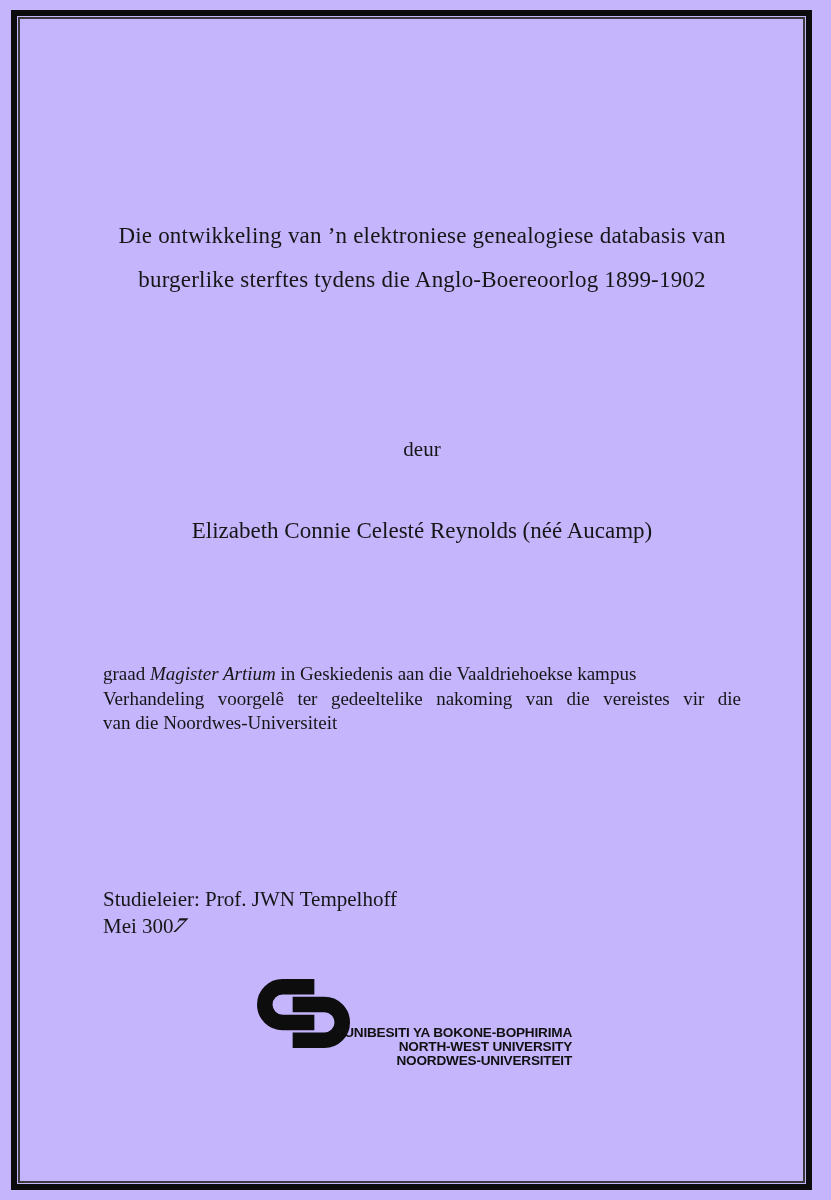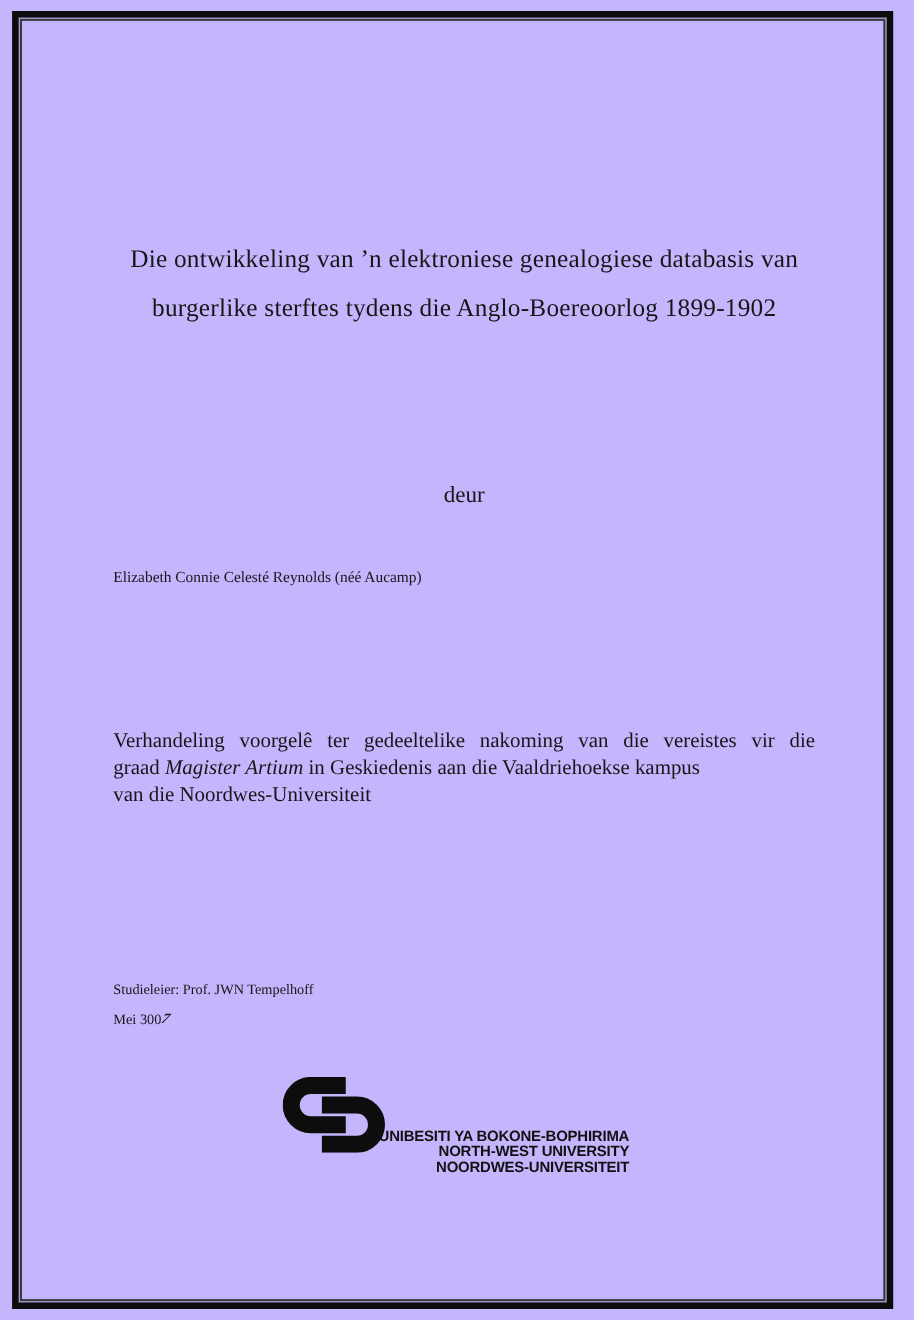--- a/index.html
+++ b/index.html
@@ -34,39 +34,39 @@
   .title-line{display:block;}
   .byline{
     position:absolute;
     left:103px;width:638px;top:437px;
     text-align:center;
     font-size:21px;
   }
   .author{
     position:absolute;
     left:103px;width:638px;top:518px;
-    text-align:left;
-    font-size:14px;
+    text-align:center;
+    font-size:23px;
   }
   .thesis-note{
     position:absolute;
     left:103px;width:638px;top:662px;
     font-size:19px;
     line-height:24.5px;
   }
   .note-line{display:block;}
   .note-line.justified{
     text-align:justify;
     text-align-last:justify;
   }
   .thesis-note em{font-style:italic;}
   .supervisor-block{
     position:absolute;
     left:103px;top:886px;
-    font-size:13px;
+    font-size:21px;
     line-height:27px;
   }
   .supervisor,.date{display:block;}
   .digit7{
     display:inline-block;
     transform:skewX(-28deg) translateY(-1px);
     font-weight:600;
   }
   .logo-mark{
     position:absolute;
@@ -100,22 +100,22 @@
   <h1 class="title">
     <span class="title-line">Die ontwikkeling van ’n elektroniese genealogiese databasis van</span>
     <span class="title-line">burgerlike sterftes tydens die Anglo-Boereoorlog 1899-1902</span>
   </h1>
 
   <div class="byline">deur</div>
 
   <div class="author">Elizabeth Connie Celesté Reynolds (néé Aucamp)</div>
 
   <div class="thesis-note">
+    <span class="note-line"><span>graad </span><em>Magister Artium</em><span> in Geskiedenis aan die Vaaldriehoekse kampus</span></span>
     <span class="note-line justified">Verhandeling voorgelê ter gedeeltelike nakoming van die vereistes vir die</span>
-    <span class="note-line"><span>graad </span><em>Magister Artium</em><span> in Geskiedenis aan die Vaaldriehoekse kampus</span></span>
     <span class="note-line">van die Noordwes-Universiteit</span>
   </div>
 
   <div class="supervisor-block">
     <span class="supervisor">Studieleier: Prof. JWN Tempelhoff</span>
     <span class="date"><span>Mei 300</span><span class="digit7">7</span></span>
   </div>
 
   <svg class="logo-mark" viewBox="0 0 120 89" xmlns="http://www.w3.org/2000/svg" aria-hidden="true">
     <path d="M 74 10 H 33 A 23 23 0 1 0 33 56 H 74" fill="none" stroke="#0d0d0d" stroke-width="20"></path>

